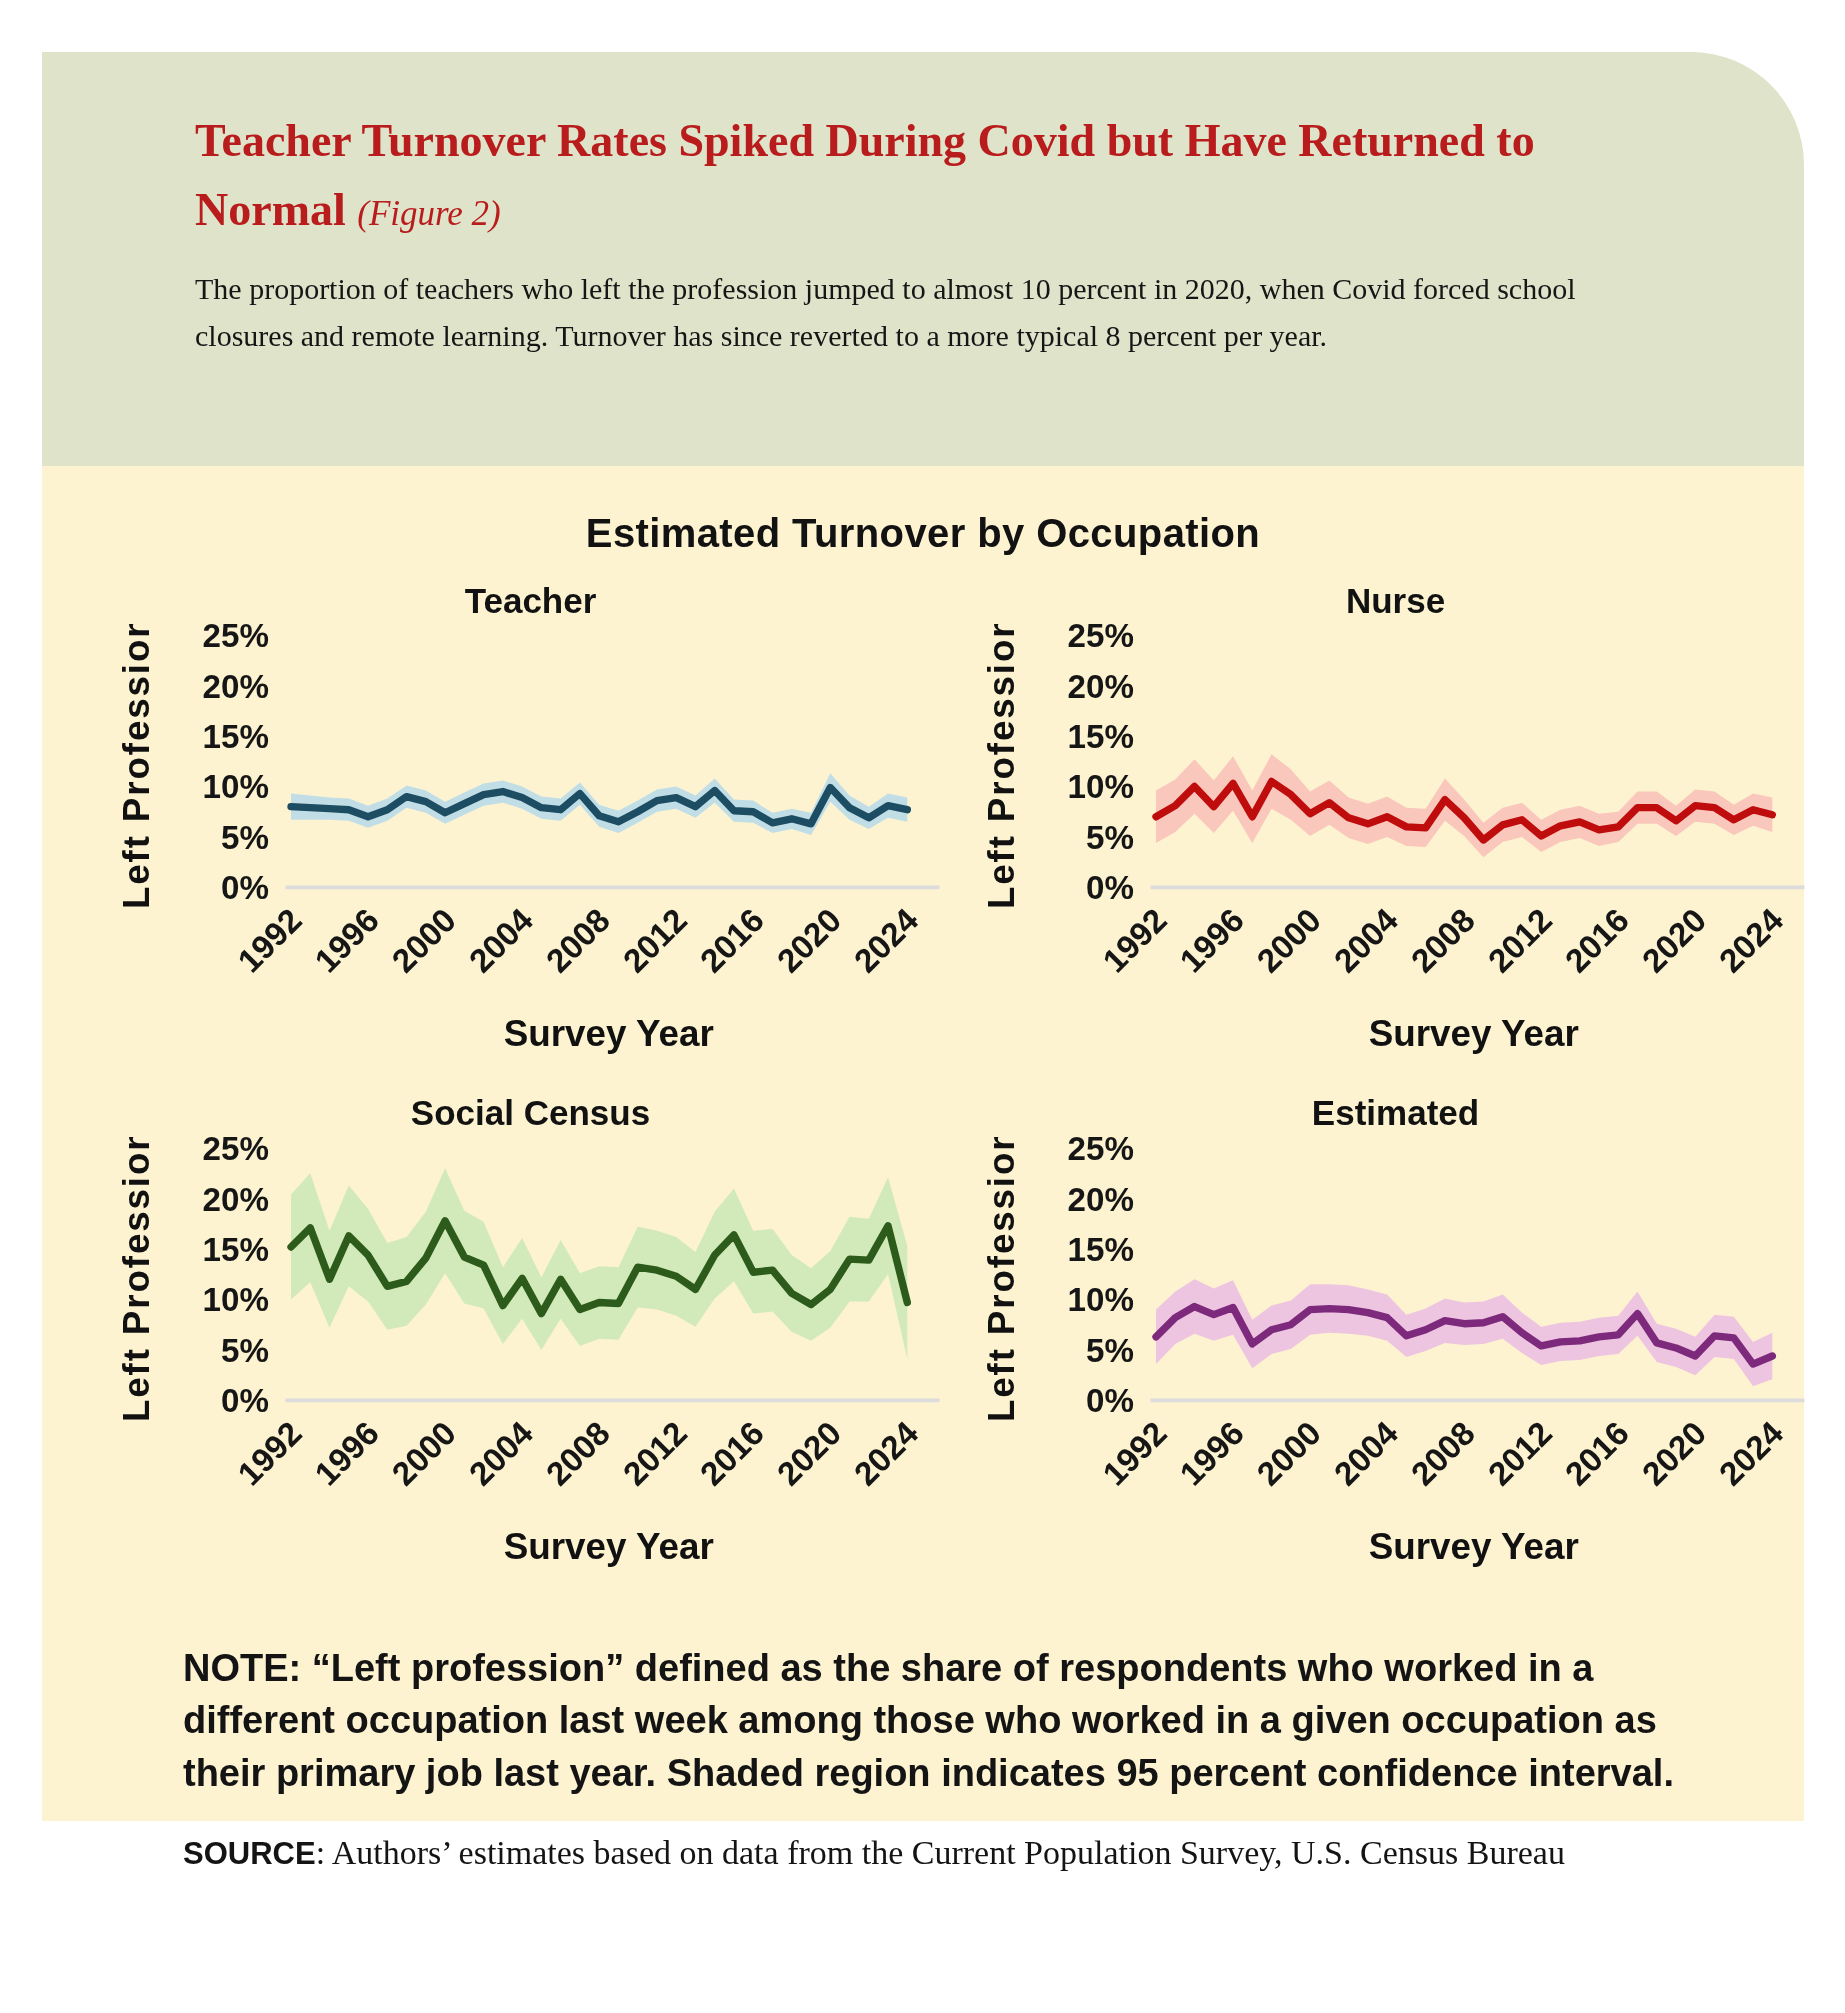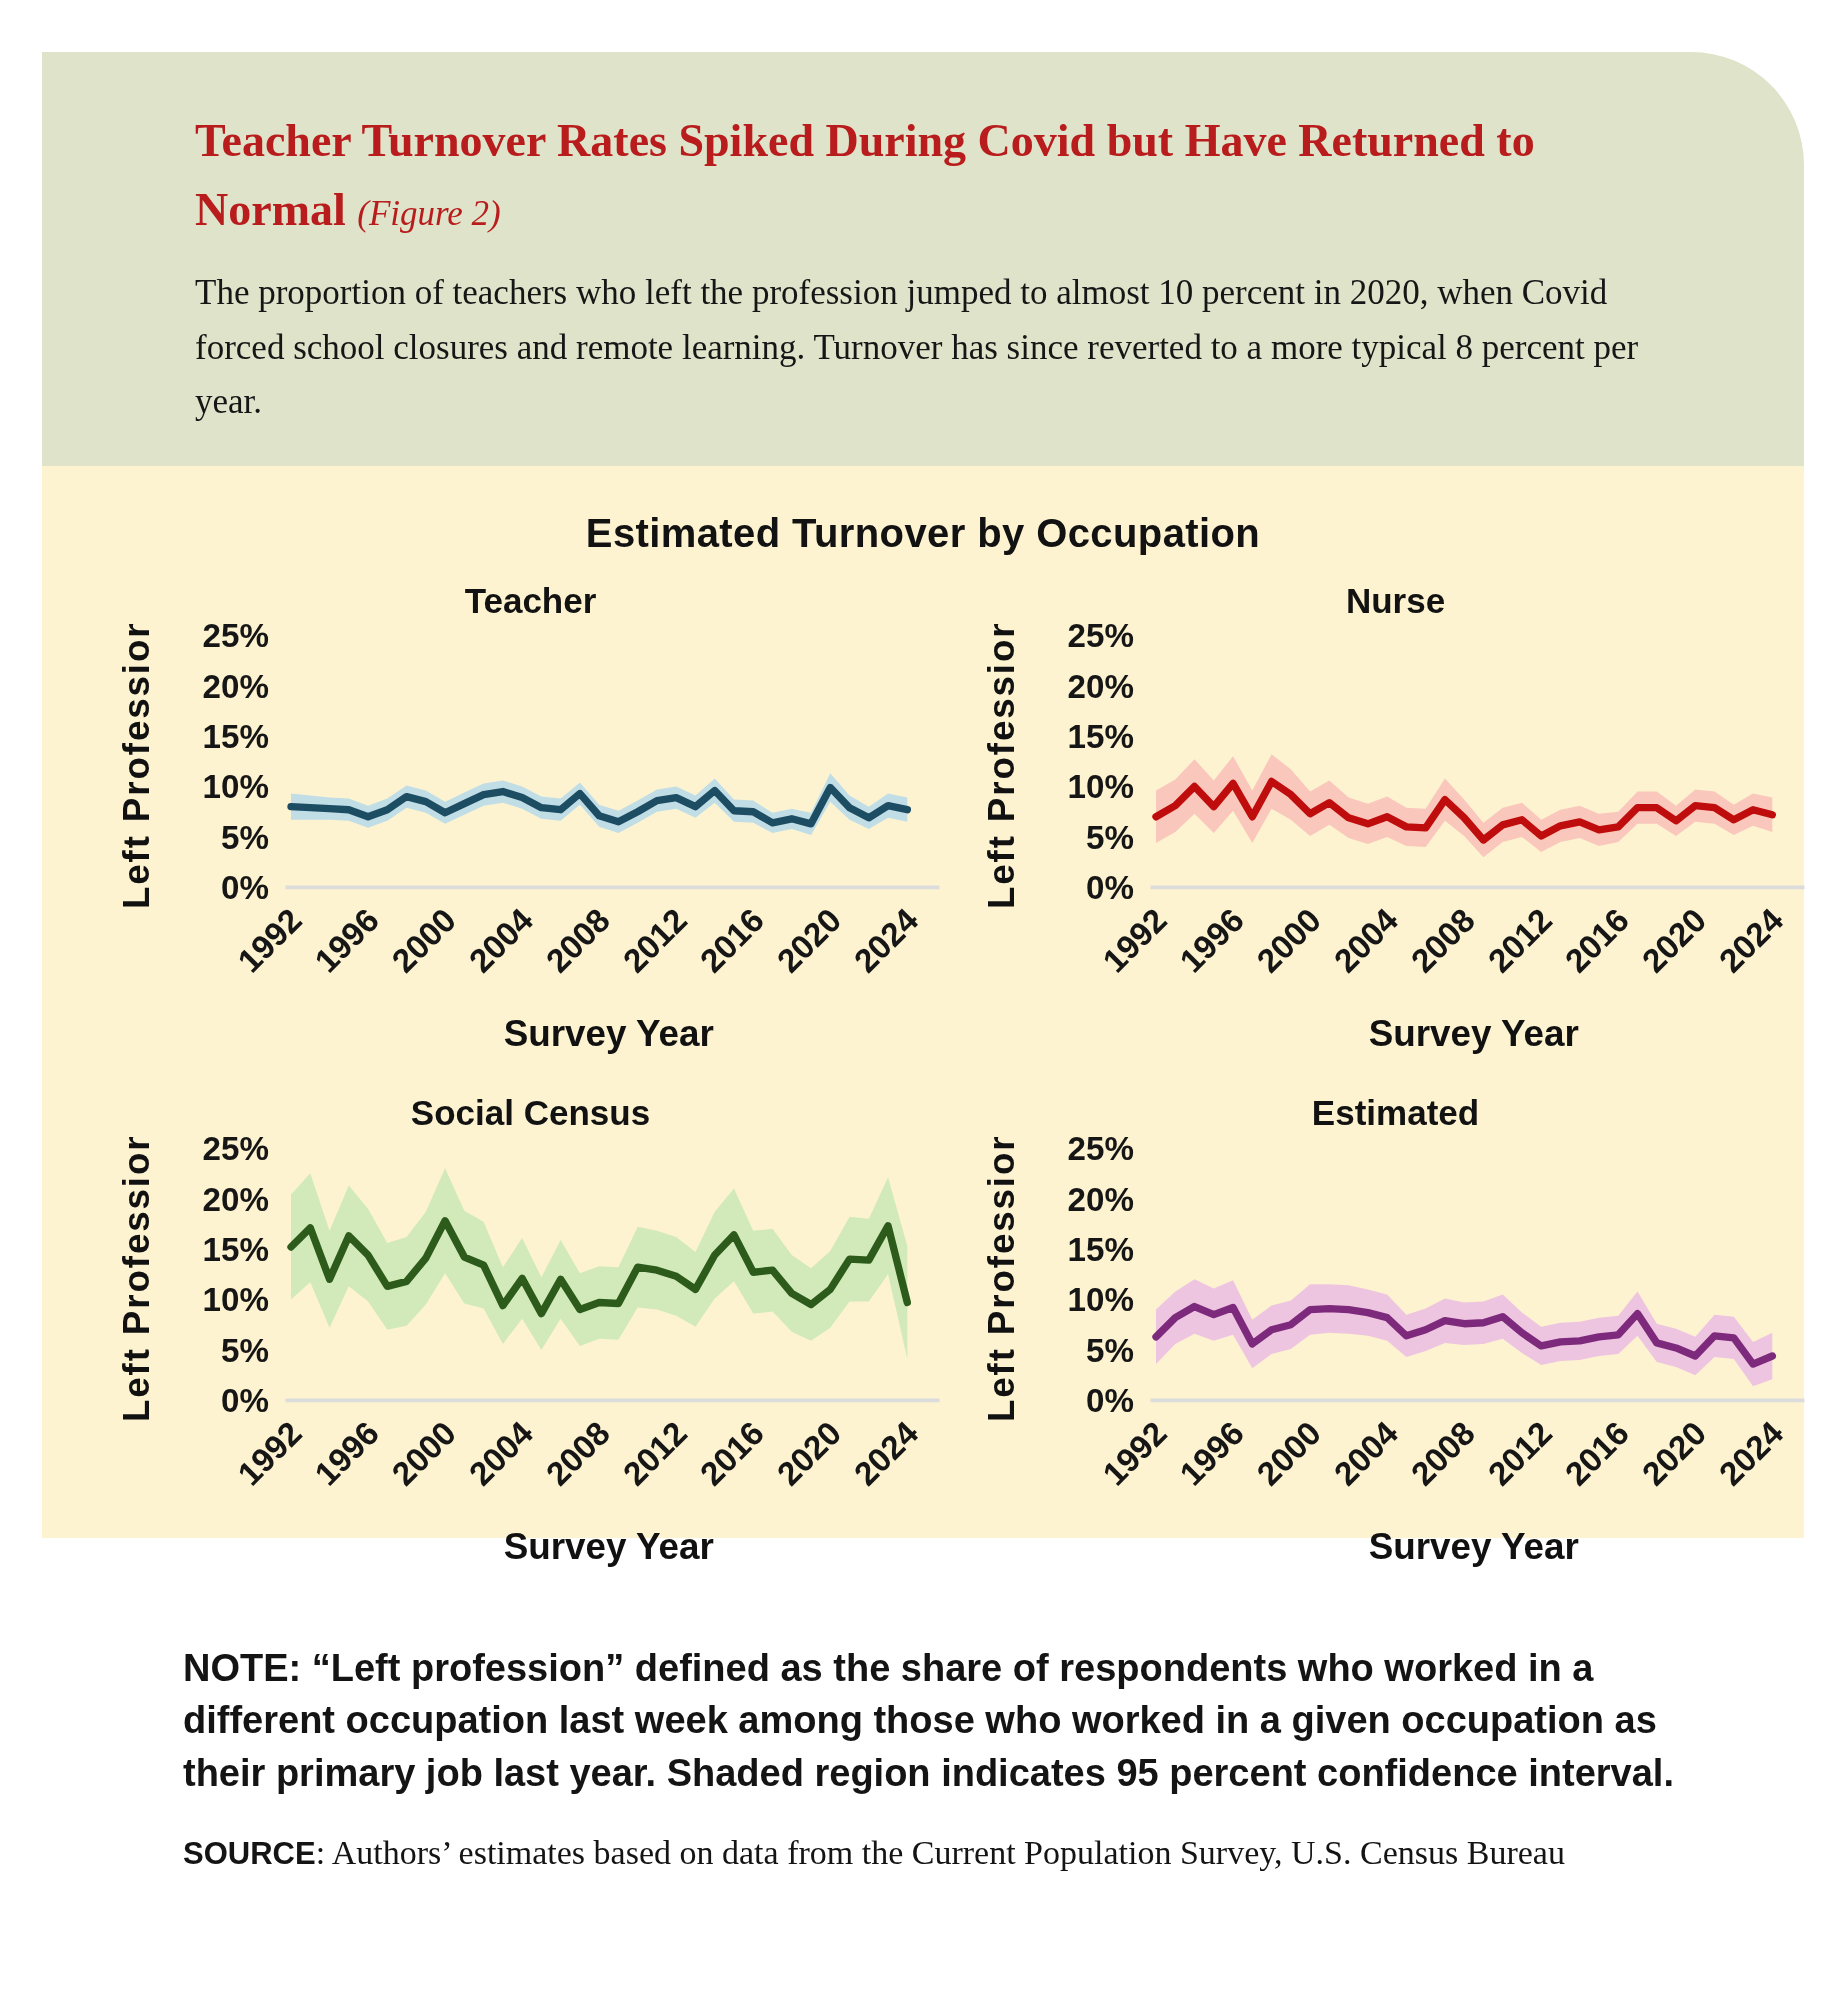--- a/index.html
+++ b/index.html
@@ -36,27 +36,27 @@
     font-family: "Liberation Serif", serif;
     font-style: italic;
     font-weight: 400;
     font-size: 35px;
   }
   .subtitle {
     margin: 22px 0 0 0;
     max-width: 1519px;
     font-family: "Liberation Serif", serif;
     font-weight: 400;
-    font-size: 35px;
+    font-size: 30px;
     line-height: 1.56;
     color: #161616;
   }
   .figure-body {
     box-sizing: border-box;
-    height: 1072px;
+    height: 1355px;
     padding-top: 45px;
   }
   .main-title {
     text-align: center;
     font-weight: 600;
     font-size: 40px;
     letter-spacing: 0.4px;
     color: #121212;
   }
   .charts-grid {

